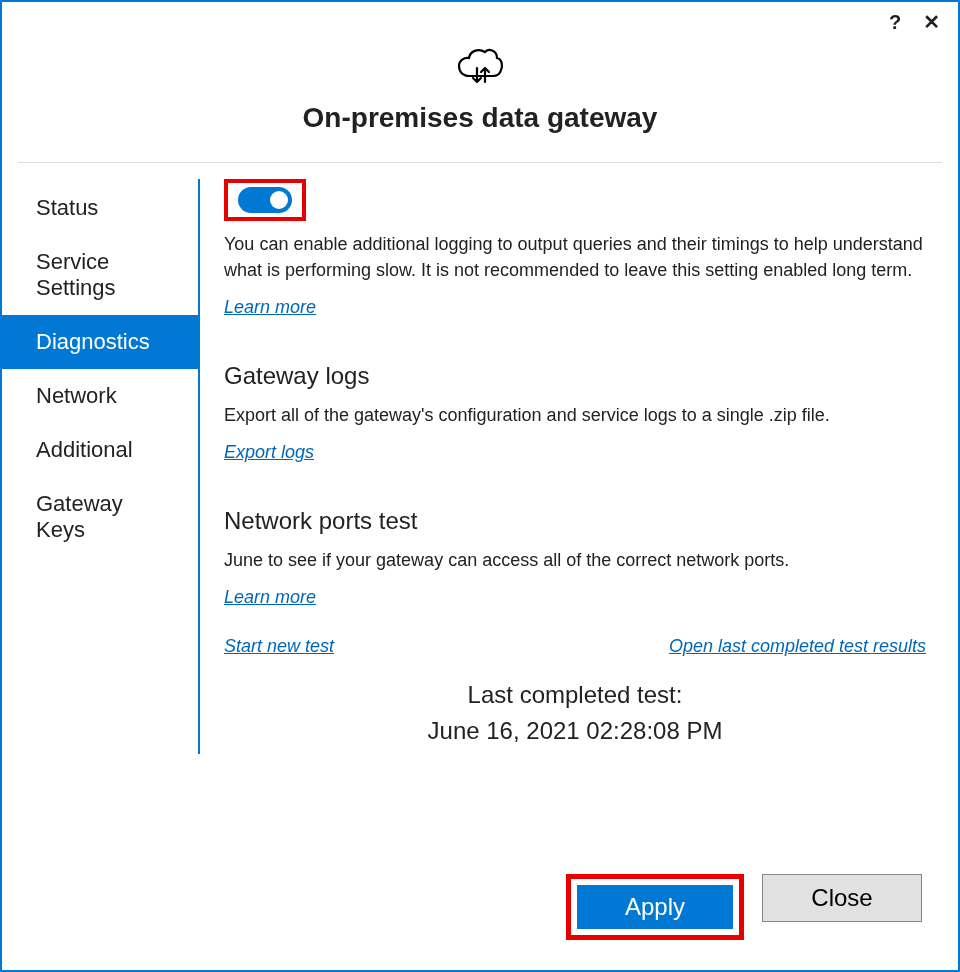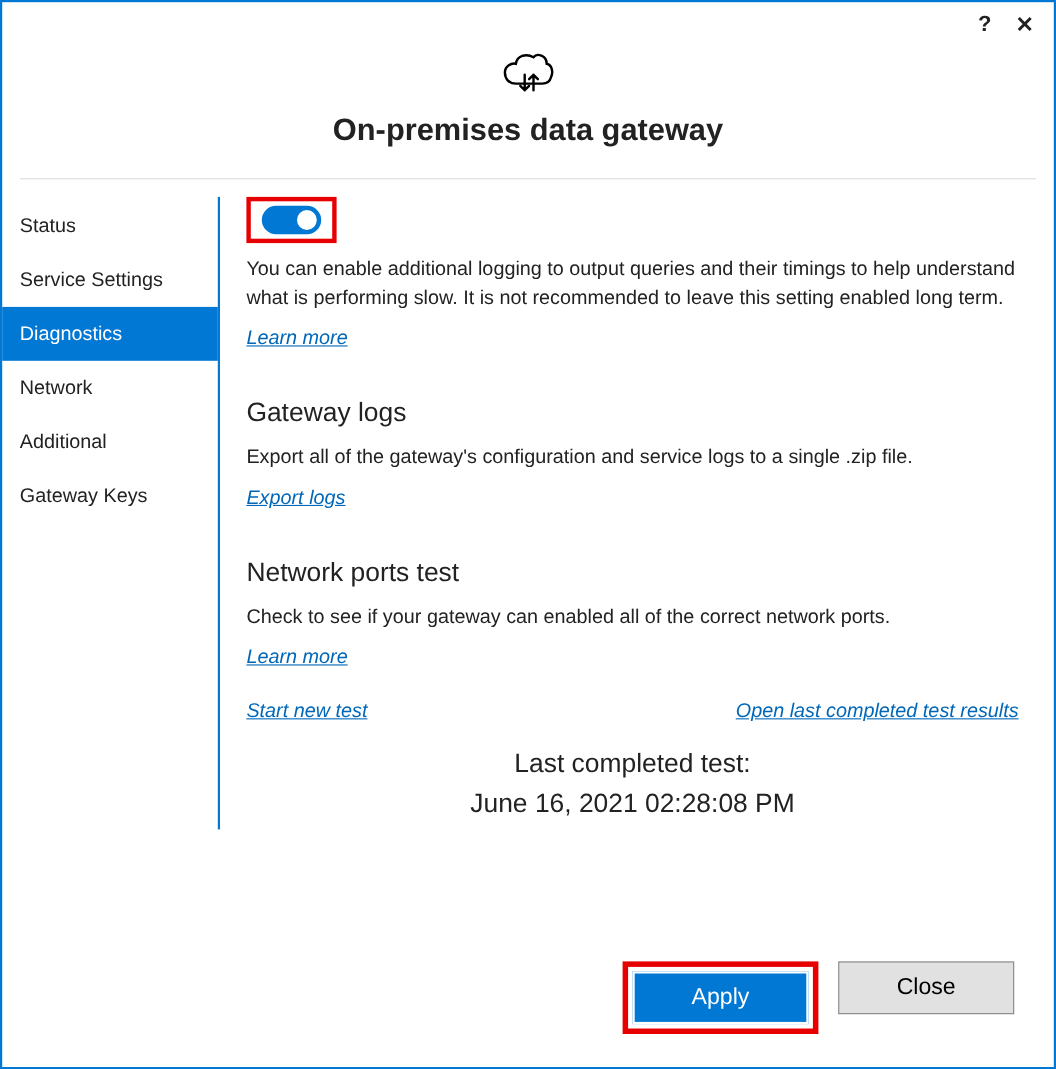--- a/index.html
+++ b/index.html
@@ -15,21 +15,21 @@
   .titlebar .icon-btn { cursor: pointer; font-weight: bold; font-size: 20px; }
   .header {
     display: flex; align-items: center; gap: 16px; padding: 4px 36px 28px 36px; flex-direction: column;
   }
   .header .cloud-icon { width: 50px; height: 40px; }
   .header h1 { font-size: 28px; font-weight: 600; }
   .divider { height: 1px; background: #ddd; margin: 0 16px; }
   .body { display: flex; flex: 1; padding-top: 6px; }
   .sidebar { width: 196px; padding-top: 12px; }
   .sidebar-item {
-    padding: 14px 16px; font-size: 18px; cursor: pointer;
+    padding: 14px 34px; font-size: 22px; cursor: pointer;
   }
   .sidebar-item.active { background: #0078d4; color: #fff; }
   .vline { width: 2px; background: #0078d4; margin: 10px 0 0 0; align-self: stretch; margin-bottom: 120px;}
   .content { flex: 1; padding: 10px 32px 0 24px; }
   .section { margin-bottom: 44px; }
   .section-head { display: flex; align-items: center; justify-content: space-between; margin-bottom: 10px; }
   .section h2 { font-size: 24px; font-weight: 400; }
   .section p { font-size: 18px; line-height: 1.45; margin-bottom: 14px; }
   .link { color: #0067b8; text-decoration: underline; font-size: 18px; cursor: pointer; display: inline-block; font-style: italic; }
   .link-row { display:flex; justify-content: space-between; margin-top: 28px; text-align: center;}
@@ -39,21 +39,21 @@
   .toggle {
     width: 54px; height: 26px; border-radius: 13px; background: #0078d4; position: relative; cursor: pointer;
   }
   .toggle .knob {
     width: 18px; height: 18px; border-radius: 50%; background: #fff; position: absolute; top: 4px; right: 4px;
   }
   .footer {
     display: flex; justify-content: flex-end; gap: 18px; padding: 0 36px 30px 0; margin-top:auto;
   }
   .btn {
-    min-width: 160px; height: 48px; font-size: 21px; border: 1px solid #888; background: #e1e1e1; cursor: pointer;
+    min-width: 160px; height: 48px; font-size: 24px; border: 1px solid #888; background: #e1e1e1; cursor: pointer;
   }
   .btn.primary { background: #0078d4; color: #fff; border: 2px solid #fff; }
   .btn-highlight { border: 5px solid #e60000; padding: 4px; display:inline-block;}
   svg.cloud path { fill: none; stroke: #000; stroke-width: 2.2; }
 </style>
 </head>
 <body>
 
 <div class="window">
   <div class="titlebar">
@@ -100,21 +100,21 @@
       </div>
 
       <div class="section">
         <h2>Gateway logs</h2>
         <p style="margin-top:12px;">Export all of the gateway's configuration and service logs to a single .zip file.</p>
         <span class="link">Export logs</span>
       </div>
 
       <div class="section" style="margin-bottom:10px;">
         <h2>Network ports test</h2>
-        <p style="margin-top:12px;">Check to see if your gateway can enabled all of the correct network ports.</p>
+        <p style="margin-top:12px;">June to see if your gateway can access all of the correct network ports.</p>
         <span class="link">Learn more</span>
         <div class="link-row">
           <span class="link">Start new test</span>
           <span class="link">Open last completed test results</span>
         </div>
         <div class="right-text">
           <div>Last completed test:</div>
           <div>June 16, 2021 02:28:08 PM</div>
         </div>
       </div>

